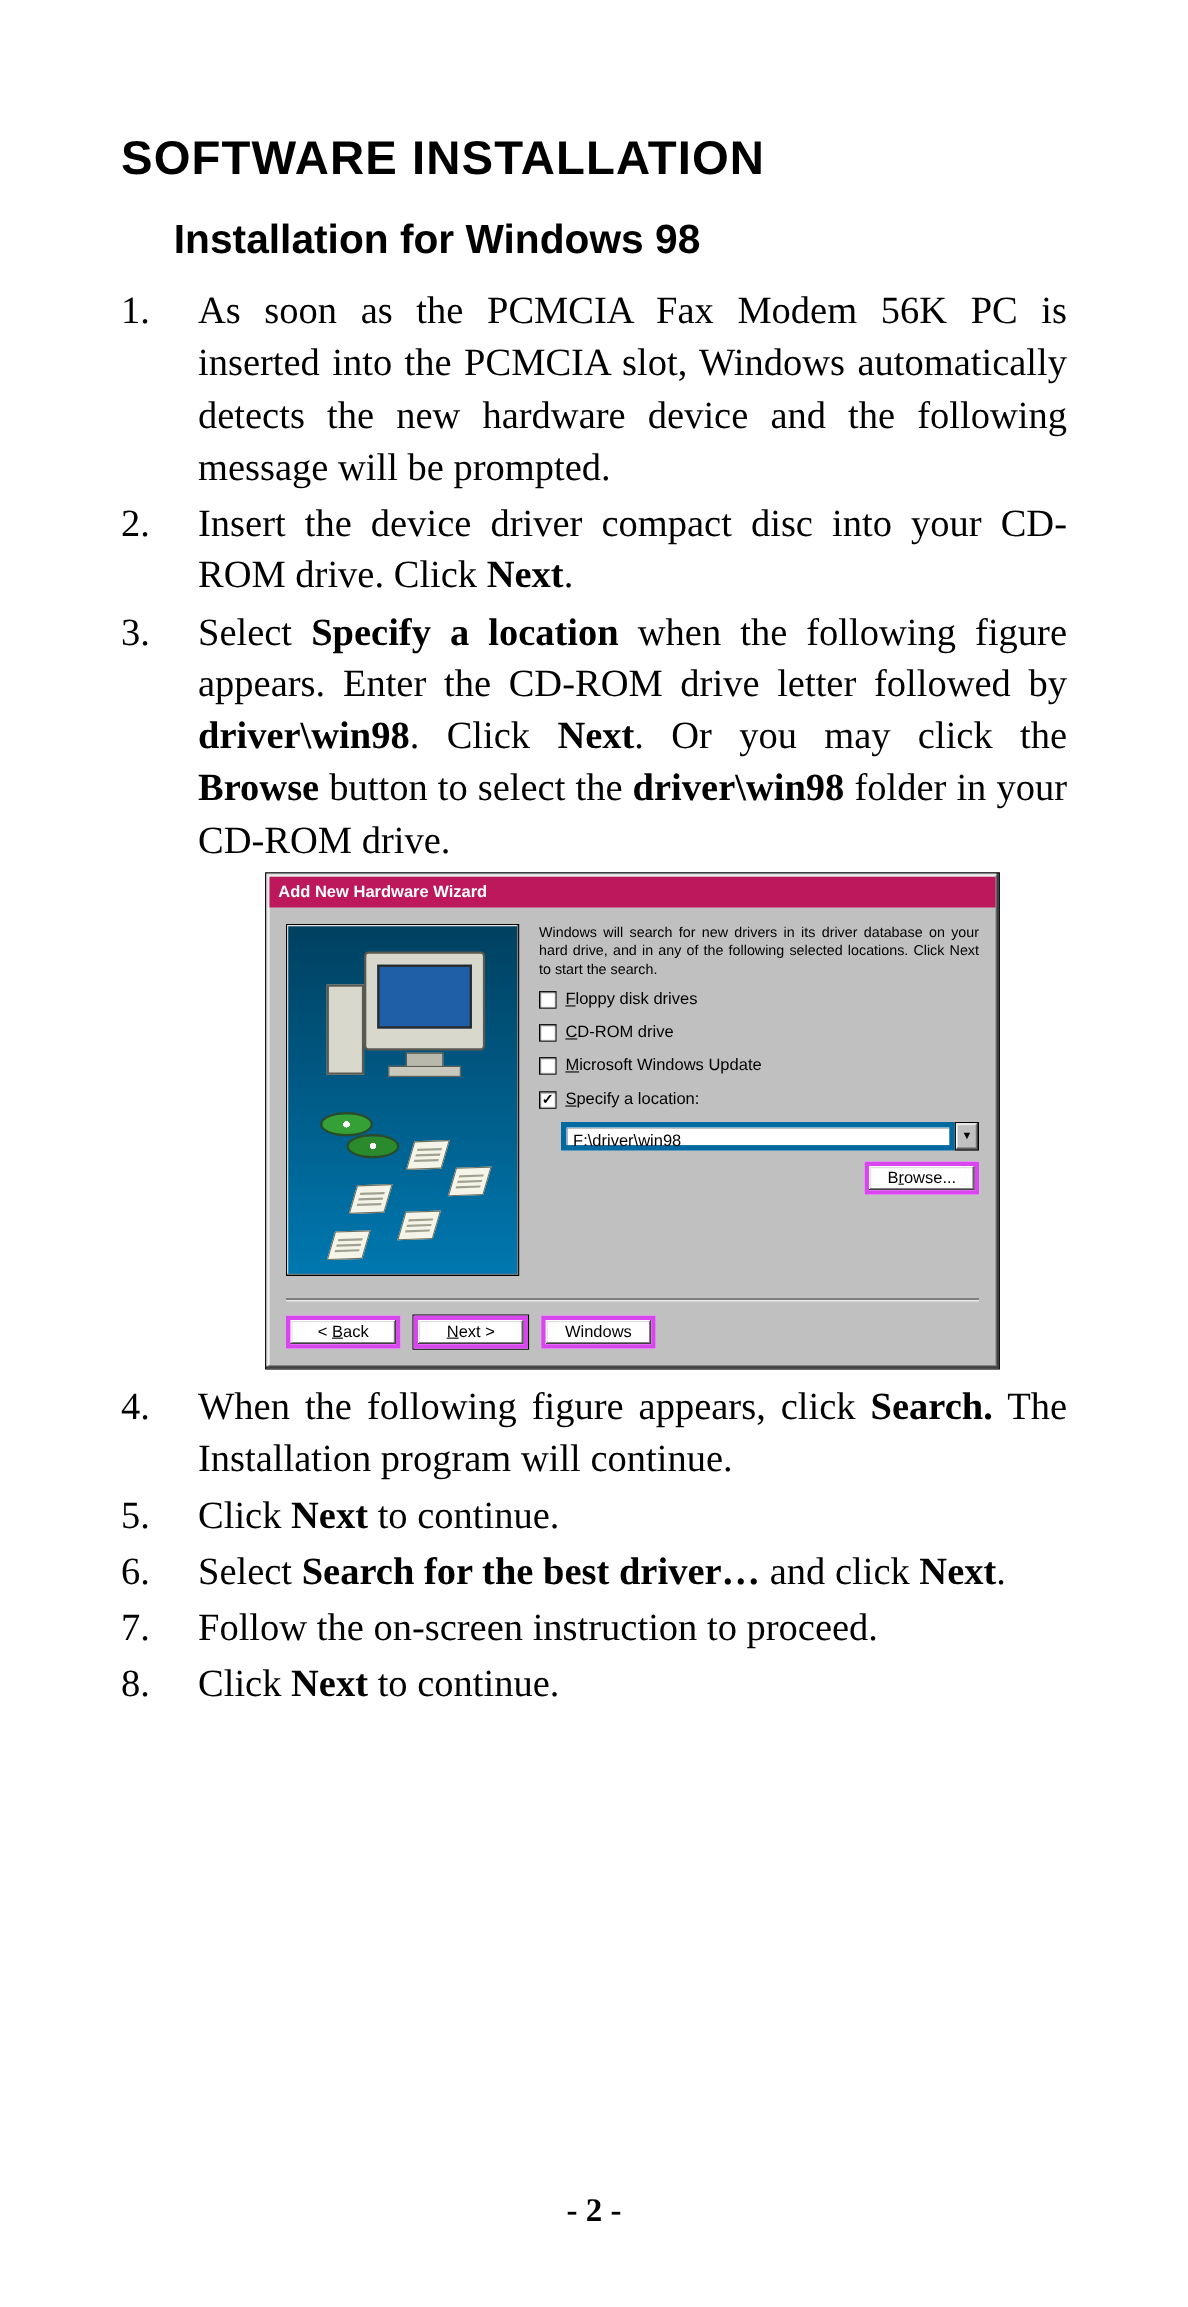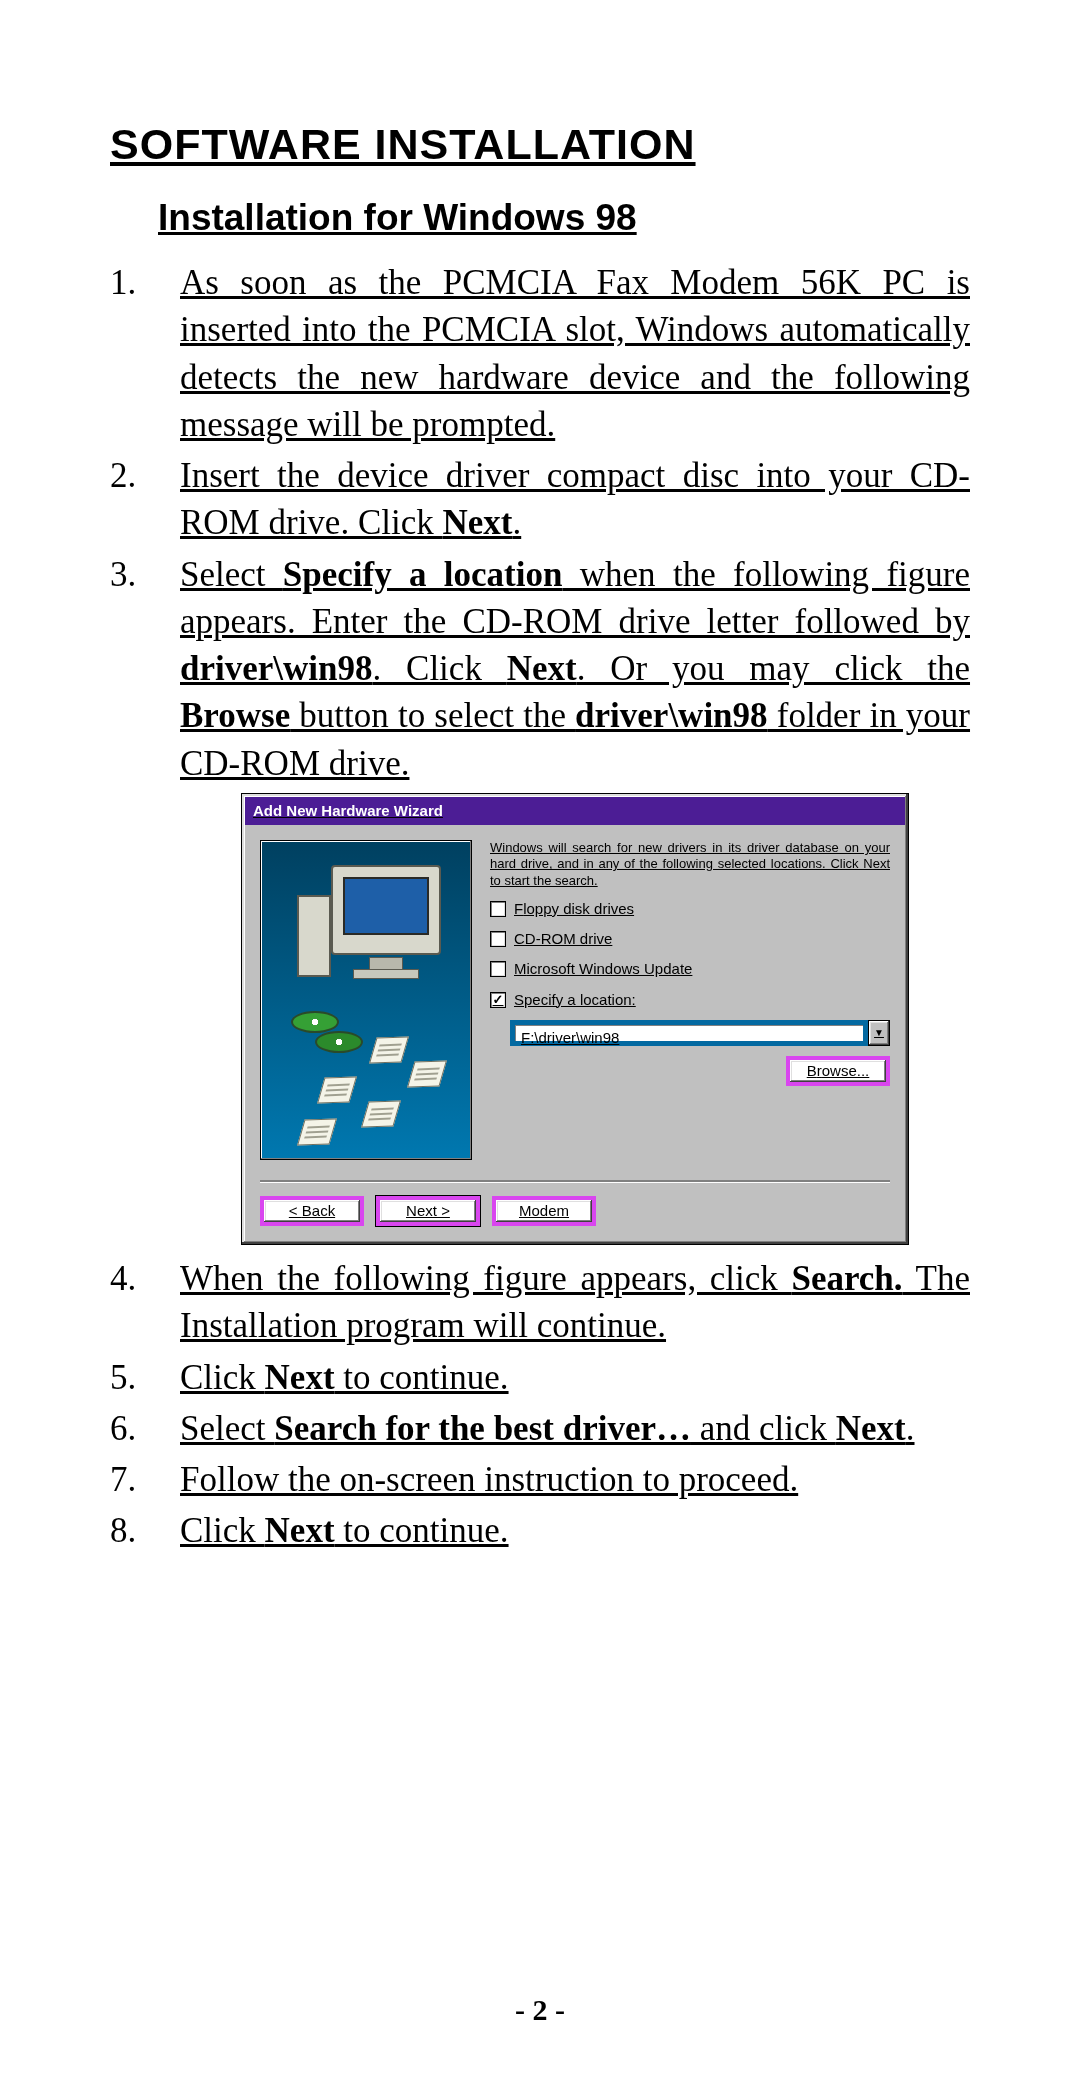--- a/index.html
+++ b/index.html
@@ -2,21 +2,20 @@
 <html><head>
 <meta charset="utf-8">
 <style>
   * { box-sizing: border-box; margin: 0; padding: 0; }
   html, body { width: 1080px; background: #ffffff; font-family: "Times New Roman", Times, serif; color: #000; }
   .page {
     width: 1080px;
     height: 2097px;
     position: relative;
     padding: 120px 110px 0 110px;
-    text-decoration: underline;
   }
   .title {
     font-family: Arial, Helvetica, sans-serif;
     font-weight: bold;
     font-size: 43px;
     letter-spacing: 1px;
     margin-bottom: 28px;
   }
   .subtitle {
     font-family: Arial, Helvetica, sans-serif;
@@ -53,21 +52,21 @@
   .dialog {
     width: 668px;
     font-family: "MS Sans Serif", Tahoma, Arial, sans-serif;
     font-size: 15px;
     color: #000;
     border: 1px solid #000;
     background: #c0c0c0;
     box-shadow: inset -2px -2px 0 #404040, inset 2px 2px 0 #dfdfdf, inset -3px -3px 0 #808080, inset 3px 3px 0 #ffffff;
   }
   .titlebar {
-    background: #4c1d95;
+    background: #be185d;
     color: #fff;
     font-weight: bold;
     padding: 4px 8px;
     margin: 3px;
   }
   .dialog-body {
     padding: 12px 18px 6px 18px;
     display: flex;
     gap: 18px;
   }
@@ -231,21 +230,21 @@
           <div class="sep"></div>
 
           <div class="dlg-buttons">
             <div class="btn">
               <span><span>&lt; </span><span class="u">B</span><span>ack</span></span>
             </div>
             <div class="btn default">
               <span><span class="u">N</span><span>ext &gt;</span></span>
             </div>
             <div class="btn">
-              <span>Modem</span>
+              <span>Windows</span>
             </div>
           </div>
         </div>
       </div>
     </li>
 
     <li>
       <span>When the following figure appears, click </span><span class="b">Search.</span><span> The Installation program will continue.</span>
     </li>
 

